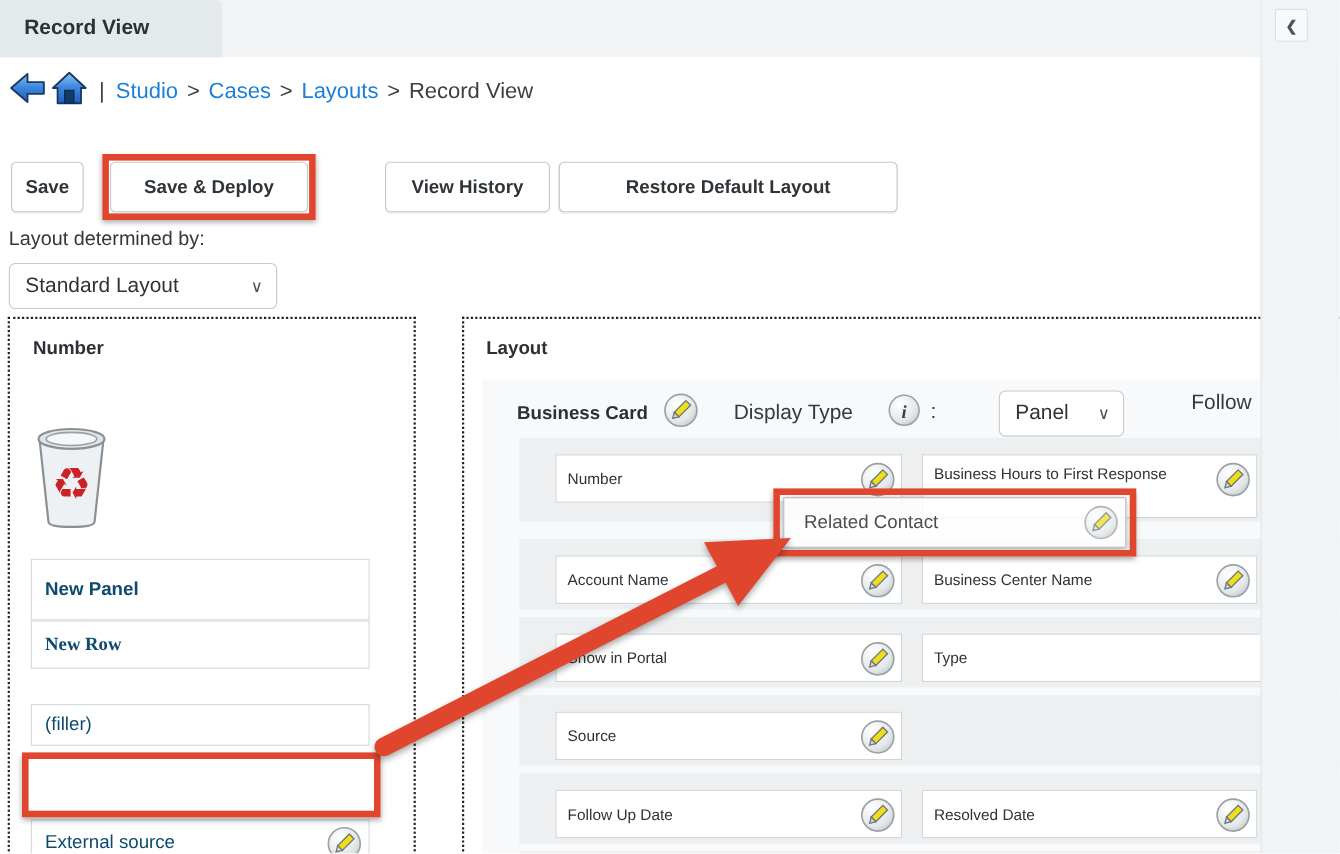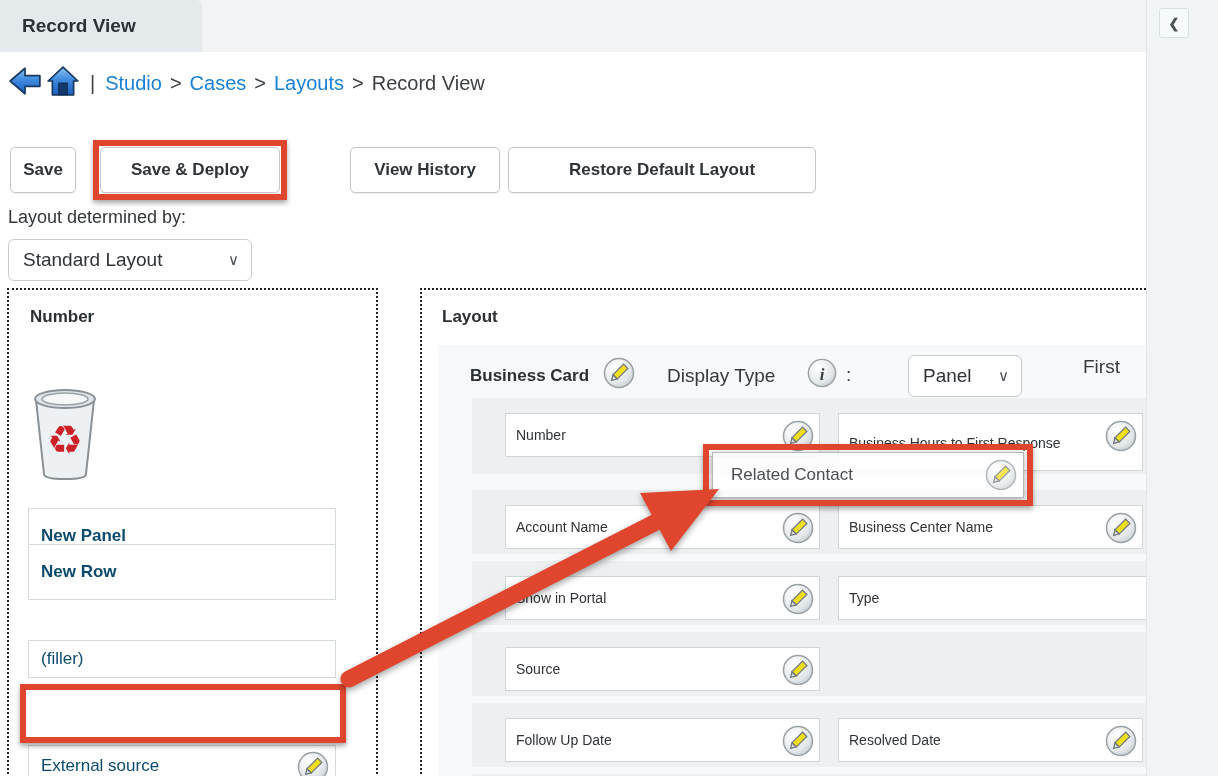--- a/index.html
+++ b/index.html
@@ -40,21 +40,21 @@
   
   .tb-item{position:absolute;left:28px;width:308px;background:#fff;border:1px solid #d4d9db;
        box-sizing:border-box;display:flex;align-items:center;padding-left:12px;font-size:17px;color:#0c4a6e;cursor:grab;}
   .tb-bold{font-weight:bold;}
 
   
   .lay-content{left:438px;top:345px;width:780px;height:431px;background:#f8f9fa;}
   .row-band{position:absolute;left:34px;width:746px;background:#edeff0;}
   .cell{position:absolute;top:15px;height:44px;background:#fff;border:1px solid #d0d5d8;box-sizing:border-box;
         font-size:14px;color:#2f3337;display:flex;align-items:center;padding:0 44px 0 10px;cursor:grab;}
-  .cell.tall{height:58px;align-items:flex-start;padding-top:20px;line-height:1.3;}
+  .cell.tall{height:58px;align-items:flex-start;padding-top:7px;line-height:1.3;}
   .cell .pencil{position:absolute;right:5px;top:6px;}
 
   .pencil,.infoic{display:inline-block;cursor:pointer;}
 
   
   .red-annot{position:absolute;border:6px solid #e0462d;box-shadow:0 3px 5px rgba(0,0,0,.35);
         box-sizing:border-box;pointer-events:none;z-index:30;}
 
   
   .drag-overlay{left:712px;top:452px;width:312px;height:46px;background:rgba(255,255,255,.82);
@@ -156,21 +156,21 @@
       <path d="M10 14 L18 88 Q18 93 39 93 Q60 93 60 88 L68 14 Z" fill="#eef1f4" stroke="#8a9094" stroke-width="2"></path>
       <ellipse cx="39" cy="13" rx="30" ry="9" fill="#dfe4e8" stroke="#8a9094" stroke-width="2"></ellipse>
       <ellipse cx="39" cy="13" rx="23" ry="6" fill="#f5f7f9" stroke="#9aa1a5" stroke-width="1.5"></ellipse>
       <text x="39" y="68" text-anchor="middle" font-size="40" fill="#cc2127">♻</text>
     </svg>
   </div>
 
   <div class="tb-item tb-bold" style="top:508px;height:56px;">
     <span>New Panel</span>
   </div>
-  <div class="tb-item tb-bold" style="top:544px;height:56px;">
+  <div class="tb-item tb-bold" style="top:564px;height:44px;font-family:Liberation Serif, serif;">
     <span>New Row</span>
   </div>
   <div class="tb-item" style="top:640px;height:38px;">
     <span>(filler)</span>
   </div>
   <div class="tb-item" style="top:692px;height:44px;border-color:#aab0b3;">
     <span></span>
   </div>
   <div class="tb-item" style="top:745px;height:42px;">
     <span>External source</span>
@@ -197,21 +197,21 @@
     <span class="infoic abs" style="left:369px;top:13px;">
       <svg width="30" height="30">
           <use href="#ic-info"></use>
         </svg>
     </span>
     <div class="abs" style="left:408px;top:19px;font-size:19px;color:#37393b;">:</div>
     <div class="selectbox" style="left:470px;top:10px;width:114px;height:42px;">
       <span>Panel</span>
       <span class="chev">∨</span>
     </div>
-    <div class="abs" style="left:645px;top:11px;font-size:19px;color:#37393b;">First</div>
+    <div class="abs" style="left:645px;top:11px;font-size:19px;color:#37393b;">Follow</div>
 
     <div class="row-band" style="top:53px;height:76px;">
       <div class="cell" style="left:33px;width:315px;">
         <span>Number</span>
         <span class="pencil"><svg width="32" height="32">
               <use href="#ic-pencil"></use>
             </svg></span>
       </div>
       <div class="cell tall" style="left:366px;width:305px;">
         <span>Business Hours to First Response</span>

